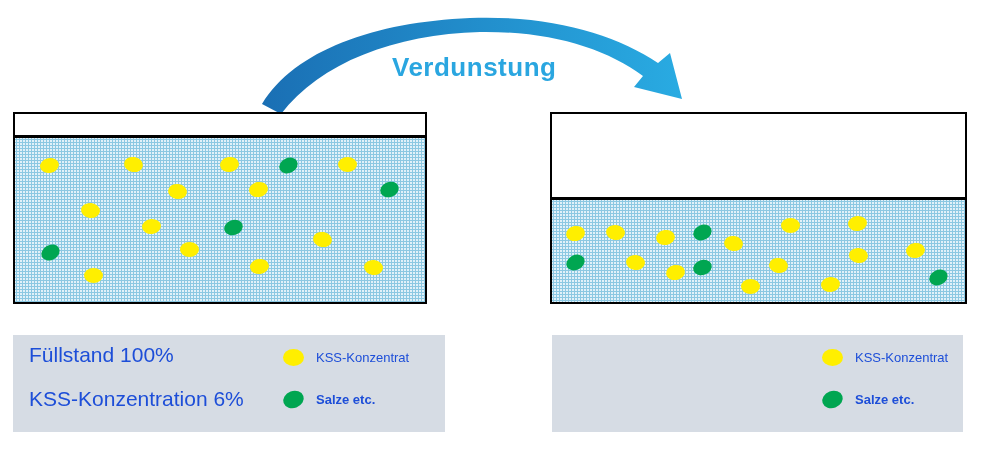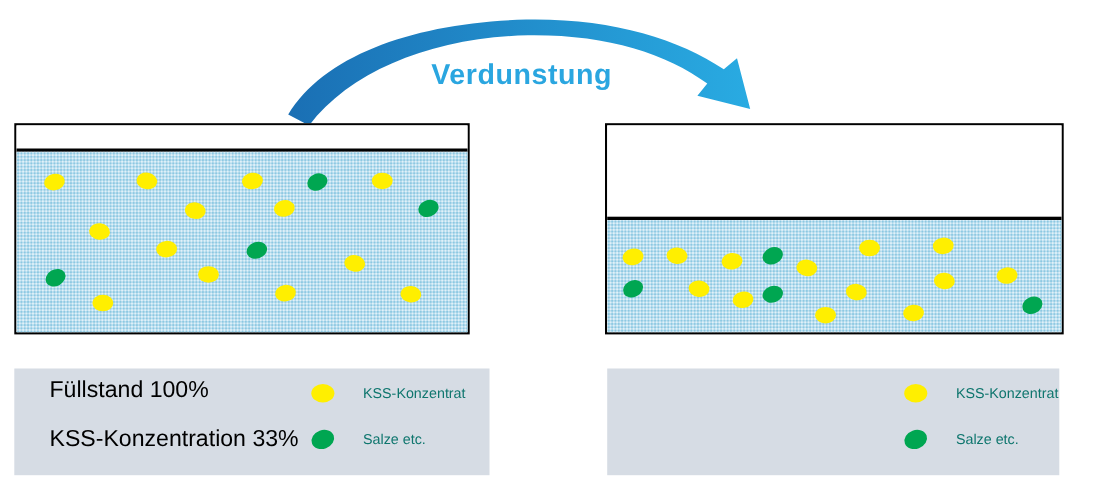--- a/index.html
+++ b/index.html
@@ -43,32 +43,32 @@
   .dot {
     position: absolute;
     width: 19px; height: 15px;
     border-radius: 50%;
   }
 
   
   .panel { position: absolute; top: 335px; height: 97px; background: #d6dce4; }
   #panel-left  { left: 13px;  width: 432px; }
   #panel-right { left: 552px; width: 411px; }
-  .panel-text { position: absolute; left: 32px; top: 9px; color: #000000; }
+  .panel-text { position: absolute; left: 16px; top: 9px; color: #1d4ed8; }
   .panel-line { font-size: 21px; line-height: 1; white-space: nowrap; }
   .panel-line + .panel-line { margin-top: 23px; }
   .panel-legend { position: absolute; left: 270px; top: 13px; }
   .legend-row { display: flex; align-items: center; height: 18px; }
-  .legend-row + .legend-row { margin-top: 24px; }
+  .legend-row + .legend-row { margin-top: 24px; font-weight: bold; }
   .legend-dot {
     width: 21px; height: 17px; border-radius: 50%;
     margin-right: 12px; flex: 0 0 auto;
   }
   .legend-dot.tilt { transform: rotate(-20deg); }
-  .legend-label { font-size: 13px; color: #0f766e; white-space: nowrap; margin-left: 14px; }
+  .legend-label { font-size: 13px; color: #1d4ed8; white-space: nowrap; }
 </style>
 </head>
 <body>
 
 <div id="canvas">
 
   <svg id="arrow-svg" viewBox="0 0 450 110" xmlns="http://www.w3.org/2000/svg">
     <defs>
       <linearGradient id="arrow-grad" x1="0" y1="0" x2="1" y2="0">
         <stop id="arrow-grad-start" offset="0" stop-color="#1a6fb4"></stop>
@@ -131,21 +131,21 @@
       <div class="dot" style="left: 740.5px; top: 278.5px; background: rgb(255, 239, 0);"></div>
       <div class="dot" style="left: 820.5px; top: 276.5px; background: rgb(255, 239, 0); transform: rotate(-6deg);"></div>
       <div class="dot" style="left: 848.5px; top: 247.5px; background: rgb(255, 239, 0); transform: rotate(6deg);"></div>
       <div class="dot" style="left: 905.5px; top: 242.5px; background: rgb(255, 239, 0); transform: rotate(-8deg);"></div>
       <div class="dot" style="left: 928.5px; top: 269.5px; background: rgb(0, 166, 81); transform: rotate(-25deg);"></div>
     </div>
 
   <div class="panel" id="panel-left" style="background: rgb(214, 220, 228);">
     <div class="panel-text">
       <div class="panel-line">Füllstand 100%</div>
-      <div class="panel-line">KSS-Konzentration 33%</div>
+      <div class="panel-line">KSS-Konzentration 6%</div>
     </div>
     <div class="panel-legend">
       <div class="legend-row">
         <span class="legend-dot" style="background: rgb(255, 239, 0);"></span>
         <span class="legend-label">KSS-Konzentrat</span>
       </div>
       <div class="legend-row">
         <span class="legend-dot tilt" style="background: rgb(0, 166, 81);"></span>
         <span class="legend-label">Salze etc.</span>
       </div>

